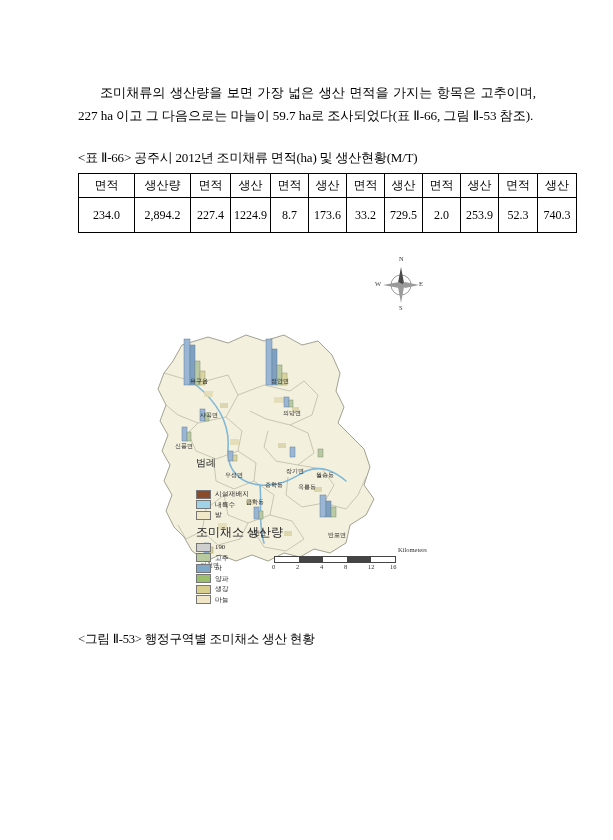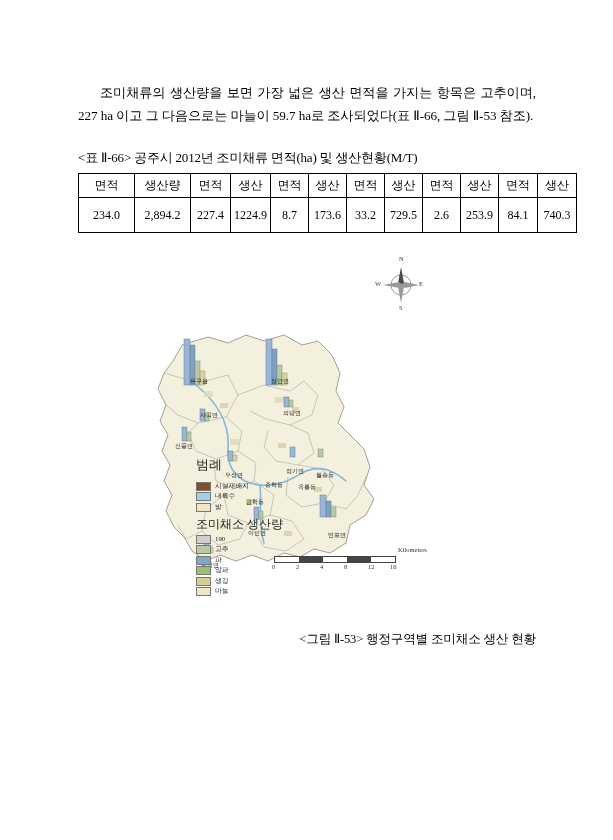--- a/index.html
+++ b/index.html
@@ -66,21 +66,21 @@
   table.data tr.value-row td {
     height: 34px;
   }
   .map-wrap {
     position: relative;
     width: 458px;
     height: 370px;
     margin-top: 26px;
   }
   .fig-caption {
-    text-align: right;
+    text-align: left;
     font-size: 12.6px;
     margin-top: 2px;
     letter-spacing: -0.2px;
   }
   .after-fig {
     margin-top: 26px;
   }
   .pagenum {
     position: absolute;
     left: 0;
@@ -102,22 +102,22 @@
   .legend {
     position: absolute;
     left: 118px;
     top: 198px;
     width: 92px;
     font-size: 6.8px;
     color: #222;
     line-height: 1.25;
   }
   .legend .ltitle {
-    font-size: 13px;
-    margin-bottom: 8px;
+    font-size: 10px;
+    margin-bottom: 20px;
   }
   .legend .lrow {
     display: flex;
     align-items: center;
     margin-bottom: 1.5px;
   }
   .legend .sw {
     width: 13px;
     height: 7px;
     border: 0.5px solid #777;
@@ -207,23 +207,23 @@
       </tr>
       <tr class="value-row">
         <td>234.0</td>
         <td>2,894.2</td>
         <td>227.4</td>
         <td>1224.9</td>
         <td>8.7</td>
         <td>173.6</td>
         <td>33.2</td>
         <td>729.5</td>
-        <td>2.6</td>
+        <td>2.0</td>
         <td>253.9</td>
-        <td>84.1</td>
+        <td>52.3</td>
         <td>740.3</td>
       </tr>
     </tbody>
       </table>
 
     <div class="map-wrap">
 
       <div class="compass">
         <svg width="46" height="46" viewBox="0 0 46 46">
           <circle cx="23" cy="24" r="10" fill="none" stroke="#5a5a5a" stroke-width="0.6"></circle>

